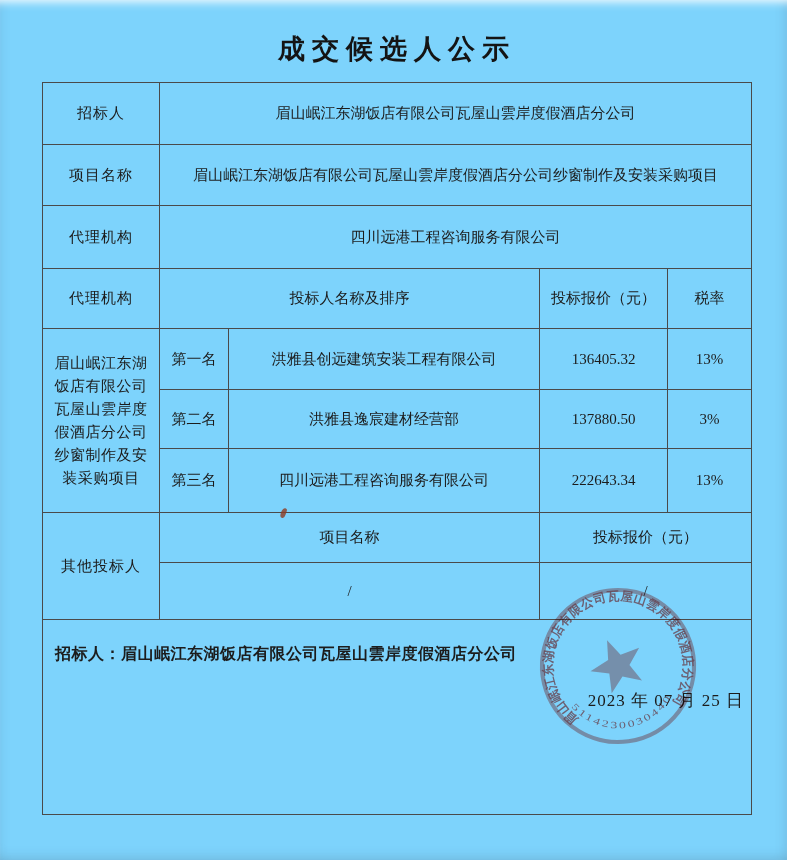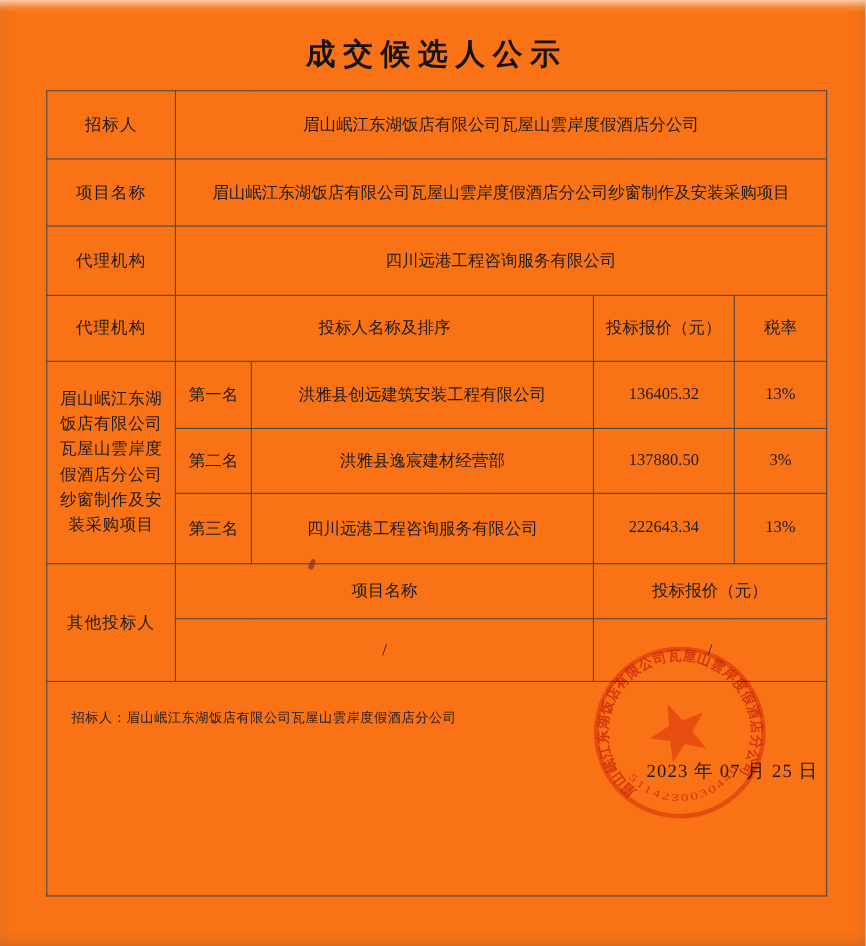--- a/index.html
+++ b/index.html
@@ -3,21 +3,21 @@
 <meta charset="utf-8">
 <style>
   html,body{margin:0;padding:0;}
   body{
     width:787px;height:860px;
     background:#eef0f2;
     font-family:"Liberation Serif","DejaVu Serif",serif;
   }
   .page{
     position:relative;width:787px;height:860px;overflow:hidden;
-    background:#f97316;color:#1c1c1c;
+    background:#7dd3fc;color:#1c1c1c;
   }
   .page::after{
     content:"";position:absolute;inset:0;pointer-events:none;
     box-shadow:
       inset 0 10px 10px -8px rgba(255,255,255,.95),
       inset 0 -10px 12px -7px rgba(55,65,75,.16),
       inset -10px 0 12px -8px rgba(55,65,75,.12),
       inset 10px 0 12px -9px rgba(55,65,75,.08);
   }
   .title{
@@ -37,21 +37,21 @@
   }
   td.lbl{font-size:16px;letter-spacing:1px;}
   td.proj{
     font-size:16px;line-height:23px;padding:0 10px;
     word-break:break-all;letter-spacing:.5px;
   }
   td.rank{font-size:16px;}
   td.num{font-size:15px;}
   td.slash{font-size:16px;}
   td.footer-cell{position:relative;text-align:left;vertical-align:top;padding:0;}
-  .issuer{position:absolute;left:22px;top:24px;font-size:12px;letter-spacing:.5px;white-space:nowrap;}
+  .issuer{position:absolute;left:12px;top:24px;font-size:16px;letter-spacing:.5px;white-space:nowrap;font-weight:bold;}
   .date{position:absolute;right:7px;top:69px;font-size:17px;letter-spacing:1px;white-space:nowrap;}
   .stamp{
     position:absolute;left:532px;top:580px;width:172px;height:172px;
     mix-blend-mode:multiply;opacity:.92;pointer-events:none;
   }
   .ink-mark{
     position:absolute;left:281px;top:508px;width:5px;height:10px;
     background:#8f3c22;border-radius:70% 30% 50% 50%;
     transform:rotate(18deg);opacity:.8;
   }

